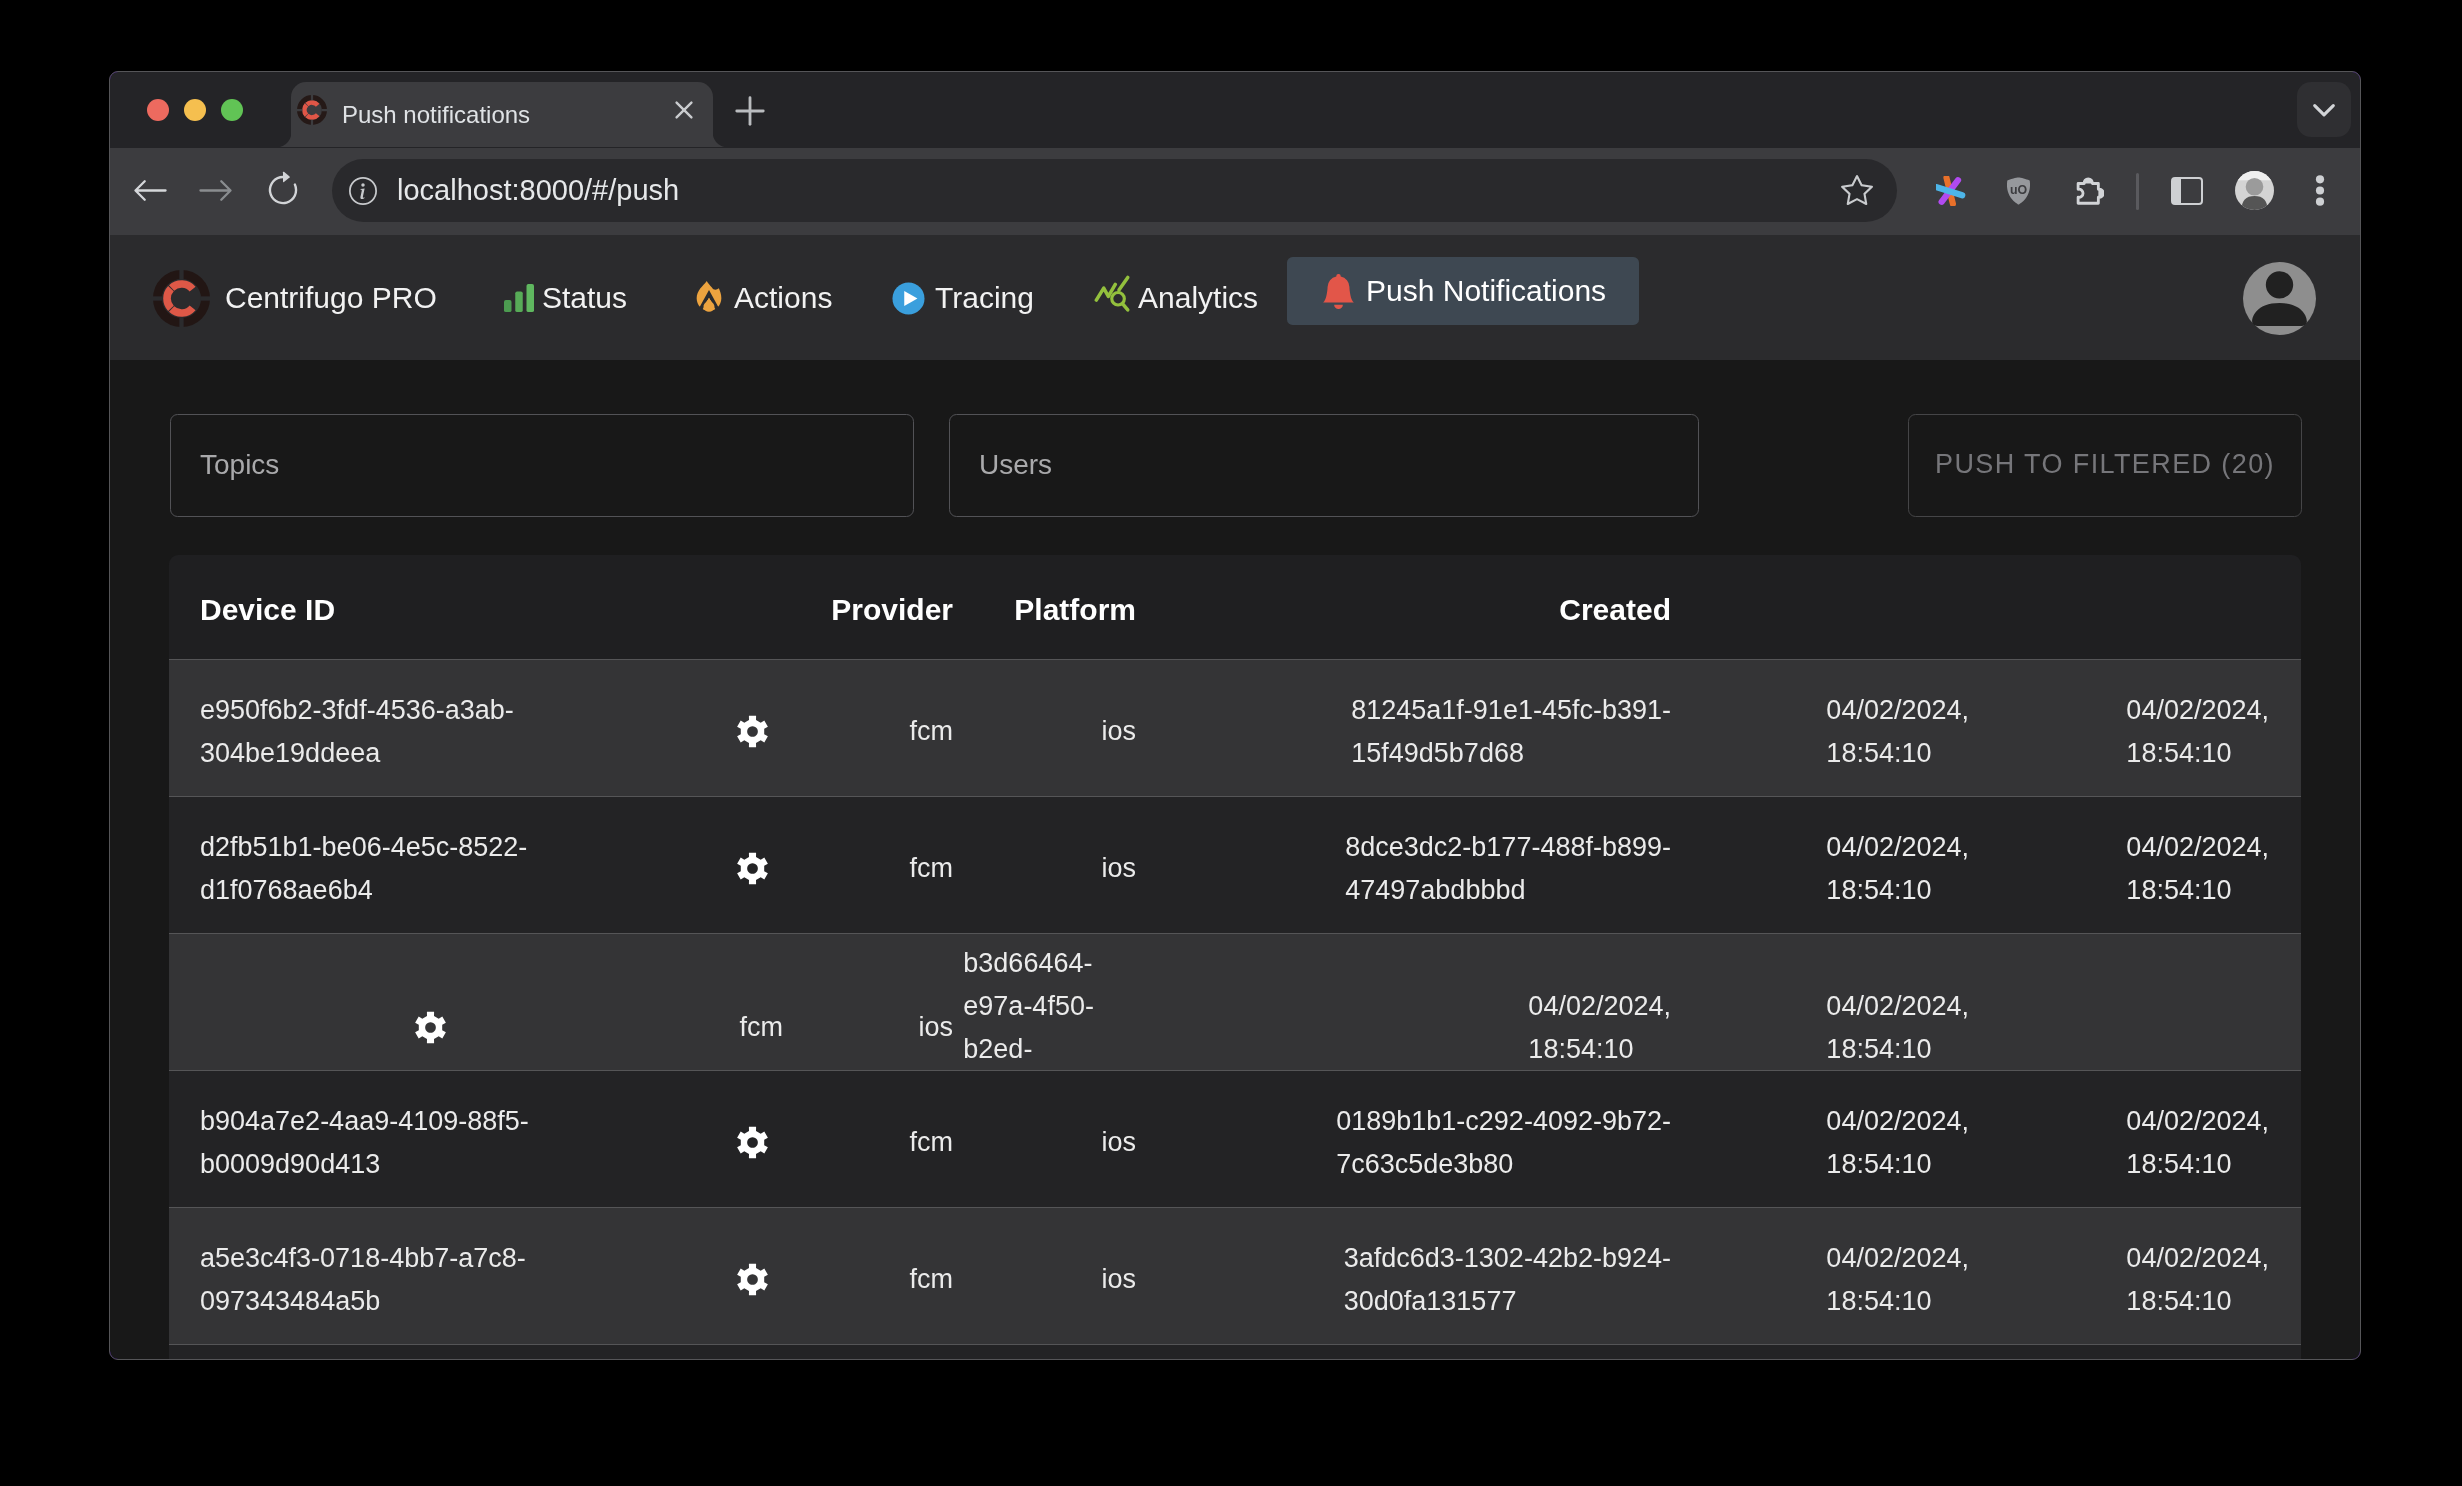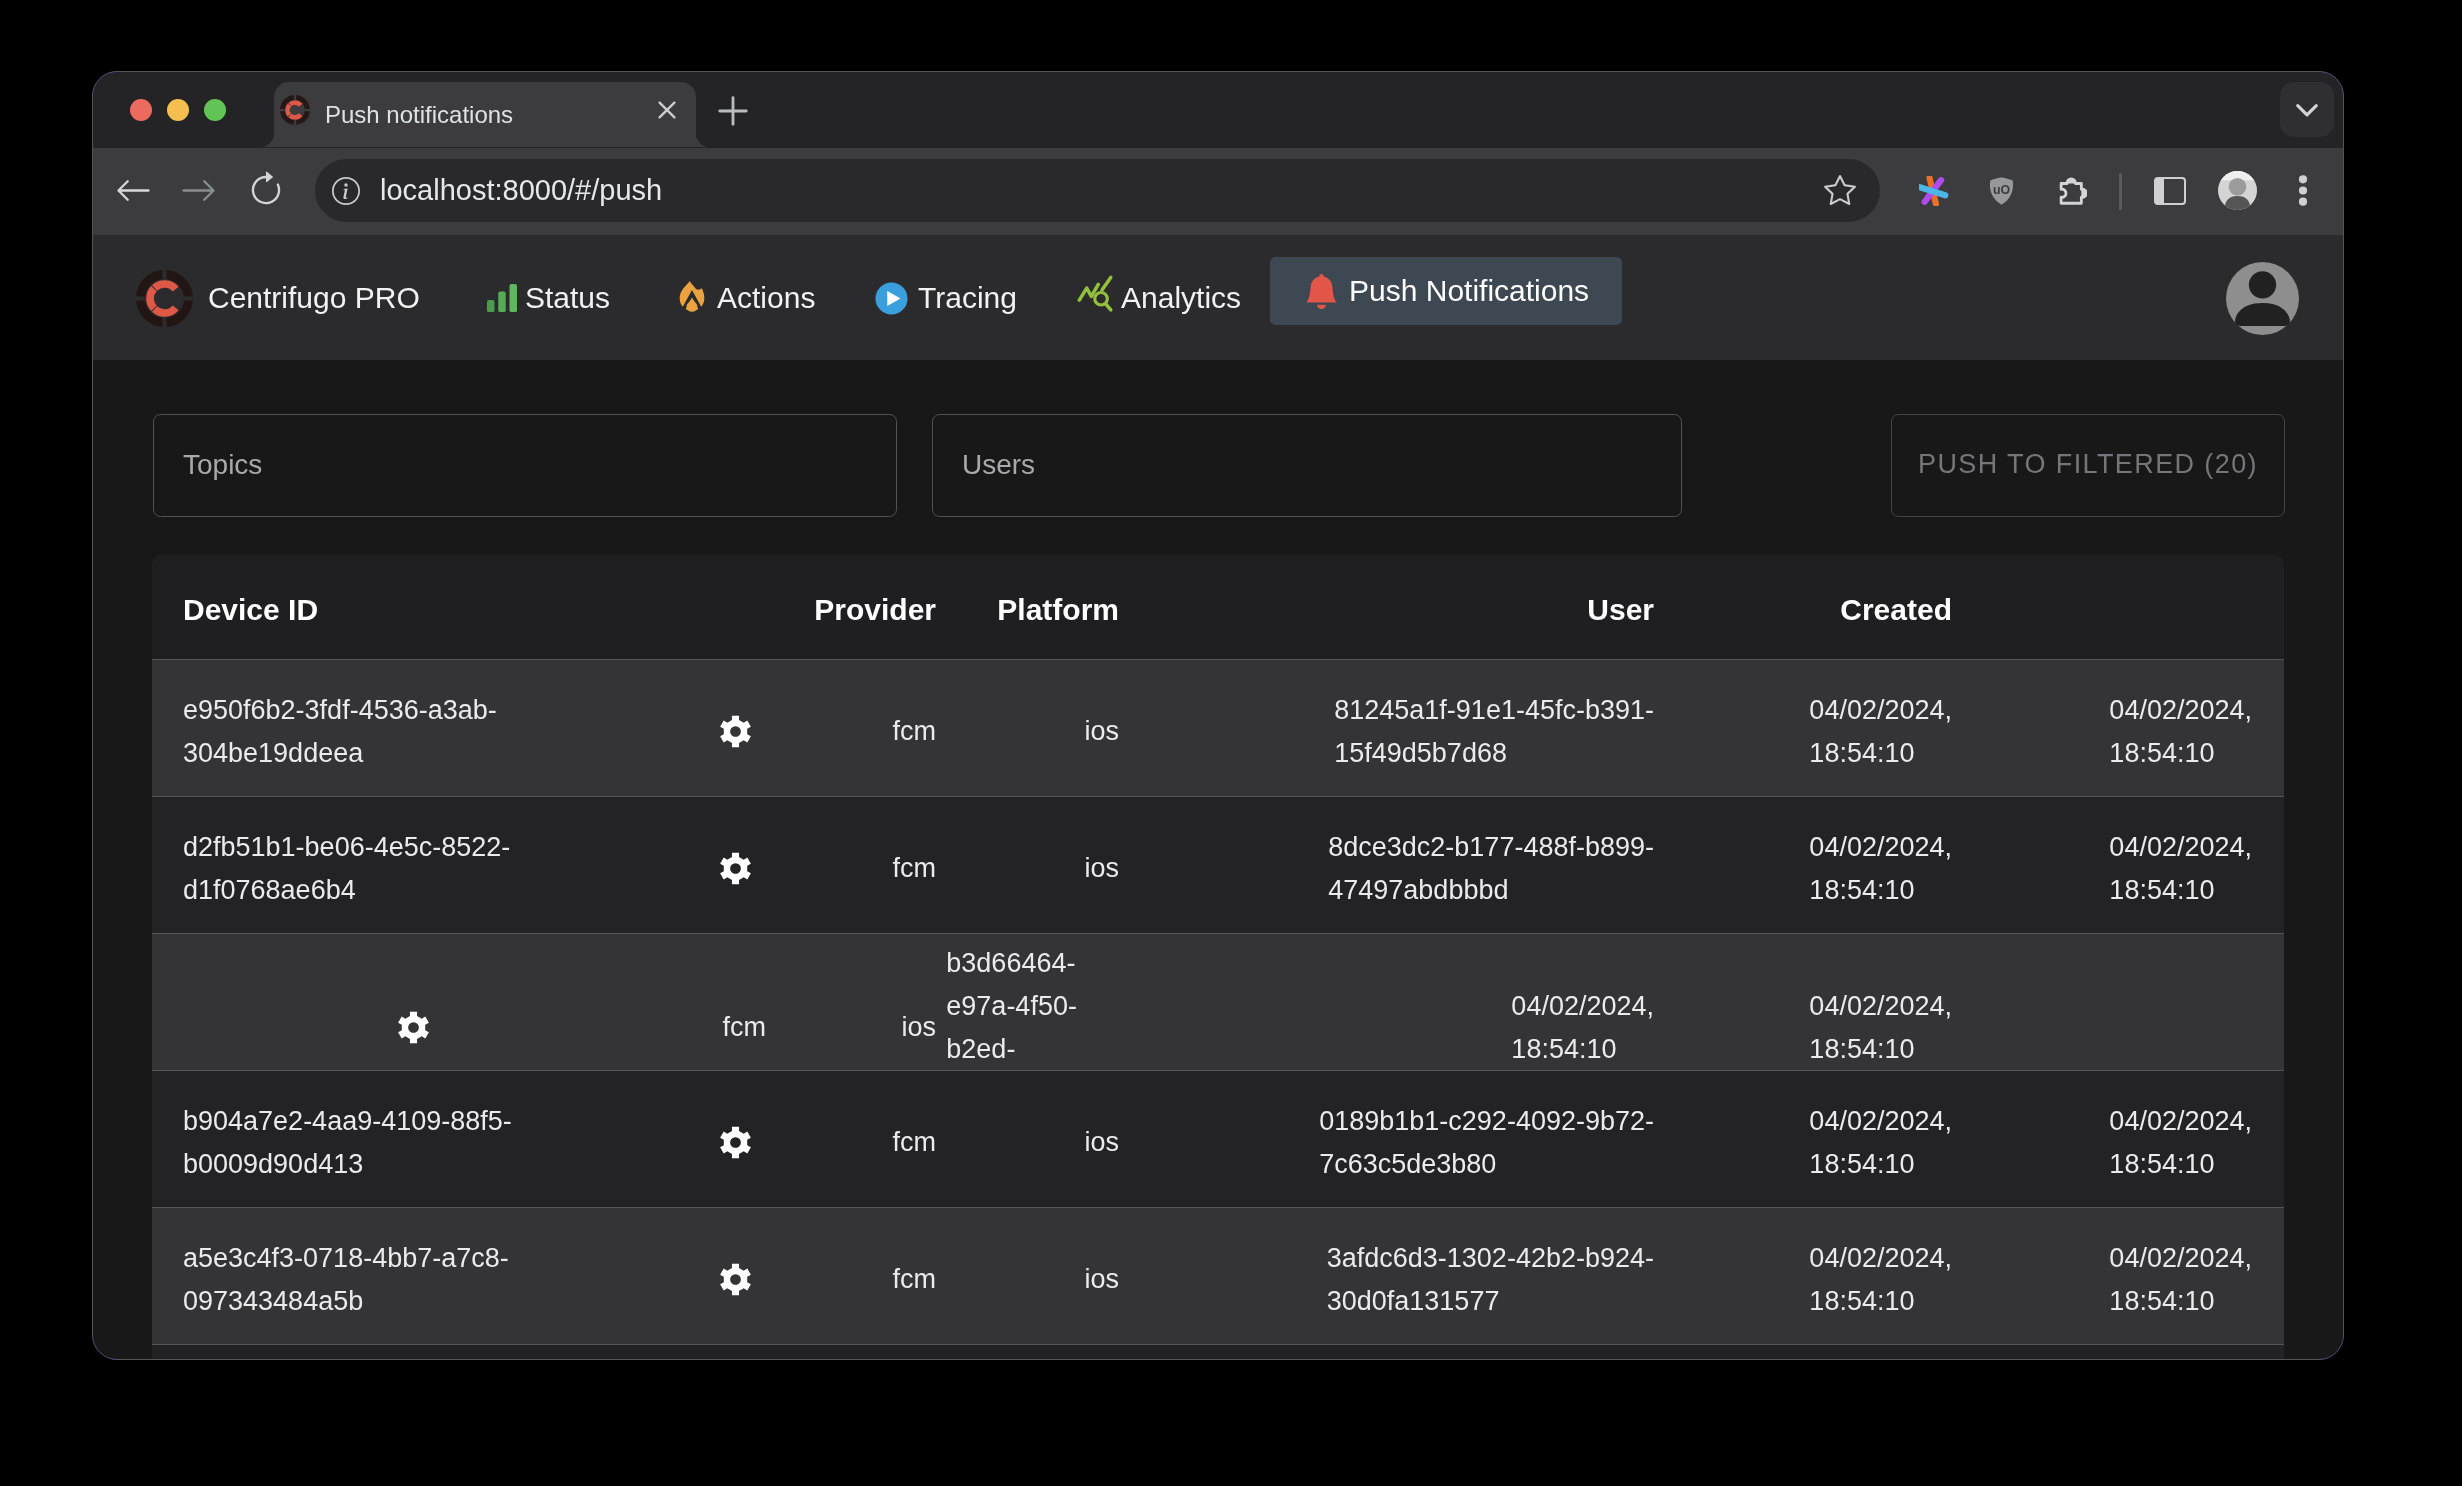--- a/index.html
+++ b/index.html
@@ -1,15 +1,15 @@
 <!DOCTYPE html>
 <html style="font-size:15px"><head><meta charset="utf-8"><style>
 *{margin:0;padding:0;box-sizing:border-box}
 html,body{width:2462px;height:1487px;background:#000;overflow:hidden;font-family:"Liberation Sans",sans-serif}
-#win{position:absolute;left:92px;top:71px;width:2252px;height:1289px;background:#6d28d9;border:0.9px solid #555558;border-radius:25px;overflow:hidden}
+#win{position:absolute;left:109px;top:71px;width:2252px;height:1289px;background:#6d28d9;border:0.9px solid #555558;border-radius:9px;overflow:hidden}
 .abs{position:absolute}
 
 #strip{left:0;top:0;width:100%;height:76px;background:#242427}
 .tl{top:27px;width:22.4px;height:22.4px;border-radius:50%}
 #tab{left:181px;top:10.3px;width:422px;height:65px;background:#3c3c3f;border-radius:15px 15px 0 0}
 #tab .fil{position:absolute;bottom:0;width:15px;height:15px}
 #tabtitle{left:232px;top:10.3px;height:65px;line-height:65px;font-size:24px;color:#dfe2e5}
 #newtabbtn{left:2187px;top:10.3px;width:54px;height:55px;border-radius:14px;background:#2f2f32}
 
 #toolbar{left:0;top:76px;width:100%;height:88px;background:#3c3c3f}
@@ -204,21 +204,20 @@
     <div class="abs input" style="left:839px;width:750px">
         <span>Users</span>
       </div>
     <div class="abs" id="pushbtn">PUSH TO FILTERED (20)</div>
     <div class="abs" id="table">
       <div class="trow" id="thead">
         <div>Device ID</div>
           <div></div>
           <div class="r">Provider</div>
           <div class="r">Platform</div>
-          <div class="r">User</div>
           <div class="r">Created</div>
       </div>
       <div class="trow row odd">
         <div>e950f6b2-3fdf-4536-a3ab-<br>304be19ddeea</div>
         <div class="c">
             <svg width="35" height="35" viewBox="-19 -19 38 38">
               <path fill="#fff" fill-rule="evenodd" d="M3.8,-12.4 L3.9,-17.1 L-3.9,-17.1 L-3.8,-12.4 L-8.9,-9.5 L-12.8,-11.9 L-16.7,-5.1 L-12.7,-2.9 L-12.7,2.9 L-16.7,5.1 L-12.8,11.9 L-8.9,9.5 L-3.8,12.4 L-3.9,17.1 L3.9,17.1 L3.8,12.4 L8.9,9.5 L12.8,11.9 L16.7,5.1 L12.7,2.9 L12.7,-2.9 L16.7,-5.1 L12.8,-11.9 L8.9,-9.5 Z M0,-5.8 A5.8,5.8 0 1 0 0.01,-5.8 Z"></path>
             </svg>
           </div>
         <div class="r">fcm</div>

